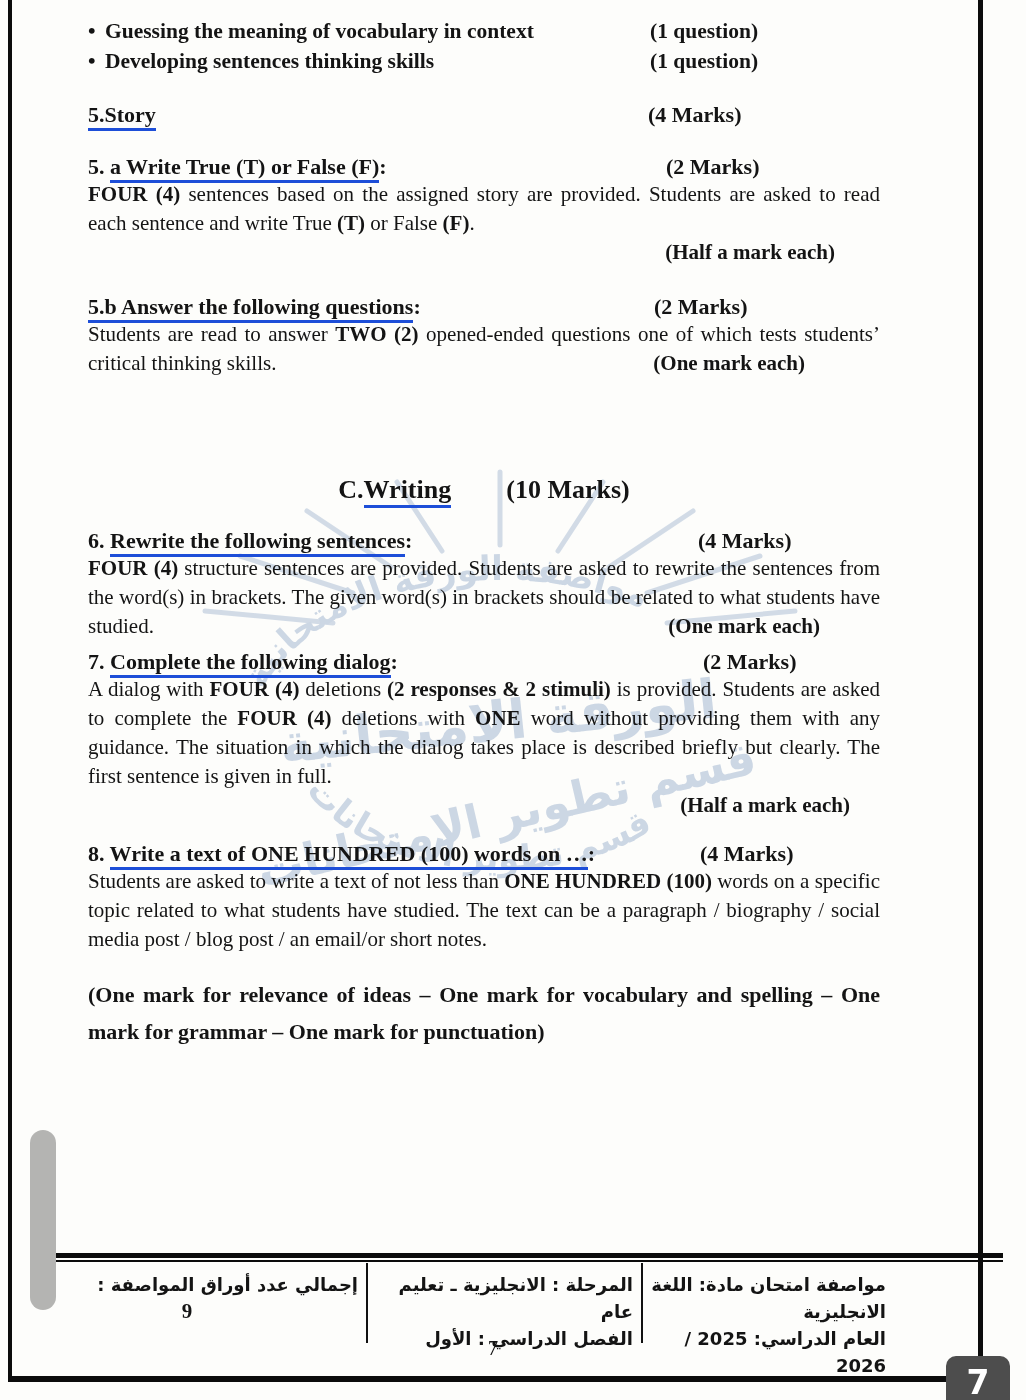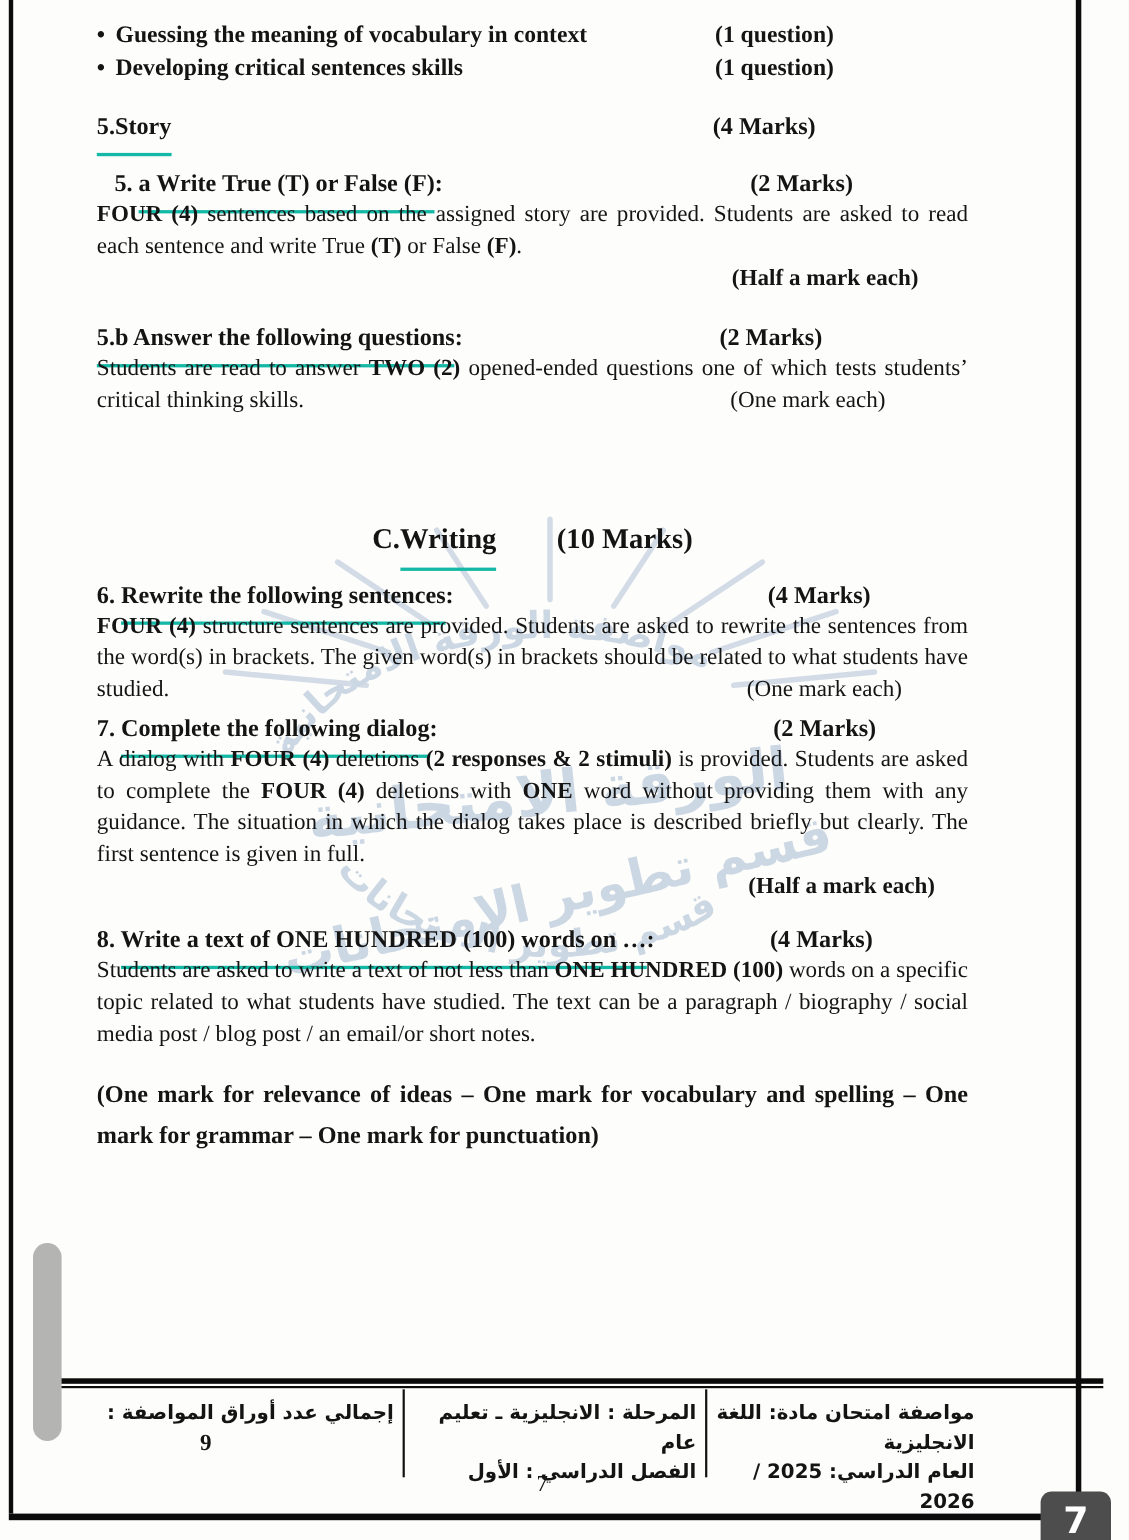--- a/index.html
+++ b/index.html
@@ -10,32 +10,32 @@
   .border-left{position:absolute;left:8px;top:0;width:4px;height:1376px;background:#0c0c0c;}
   .border-right{position:absolute;left:978px;top:0;width:5px;height:1384px;background:#0c0c0c;}
   .border-bottom{position:absolute;left:8px;top:1376px;width:1001px;height:6px;background:#0c0c0c;}
   .left-edge-bar{position:absolute;left:30px;top:1130px;width:26px;height:180px;background:#b4b4b2;border-radius:13px;}
 
   
   .content{position:absolute;left:88px;top:0;width:792px;}
   p.body{font-size:21px;line-height:29px;text-align:justify;margin:0;position:relative;}
   .b{font-weight:700;}
   .h{font-weight:700;font-size:22px;line-height:26px;position:relative;margin:0;}
-  .u{border-bottom:3px solid #14b8a6;padding-bottom:12px;}
+  .u{border-bottom:3px solid #1d4ed8;padding-bottom:1px;}
   .marks{position:absolute;top:0;font-weight:700;white-space:nowrap;}
   .note-right{font-weight:700;font-size:21px;line-height:28px;text-align:right;margin:0;}
-  .inline-note{position:absolute;bottom:0;font-weight:400;white-space:nowrap;}
+  .inline-note{position:absolute;bottom:0;font-weight:700;white-space:nowrap;}
 
   .bullets{margin-top:16px;}
   .bullet-row{position:relative;font-weight:700;font-size:21.5px;line-height:30px;}
   .bullet-row .dot{display:inline-block;width:17px;}
   .bullet-row .bnote{position:absolute;left:562px;top:0;font-weight:700;}
 
   .h-story{margin-top:26px;}
-  .h-5a{margin-top:26px;margin-left:16px;}
+  .h-5a{margin-top:26px;}
   .p1{margin-top:18px;}
   .note-half1{padding-right:45px;}
   .h-5b{margin-top:28px;}
   .p2{margin-top:20px;}
   .h-writing{margin-top:96px;font-size:26px;line-height:32px;font-weight:700;text-align:center;}
   .h-writing .gap{display:inline-block;width:55px;}
   .h-6{margin-top:22px;}
   .p3{margin-top:22px;}
   .h-7{margin-top:8px;}
   .p4{margin-top:20px;}
@@ -97,21 +97,21 @@
   </svg>
 
   <div class="content">
 
     <div class="bullets">
       <div class="bullet-row">
         <span class="dot">•</span><span>Guessing the meaning of vocabulary in context</span>
         <span class="bnote">(1 question)</span>
       </div>
       <div class="bullet-row">
-        <span class="dot">•</span><span>Developing critical sentences skills</span>
+        <span class="dot">•</span><span>Developing sentences thinking skills</span>
         <span class="bnote">(1 question)</span>
       </div>
     </div>
 
     <h3 class="h h-story">
       <span class="u">5.Story</span>
       <span class="marks" style="left:560px;">(4 Marks)</span>
     </h3>
 
     <h3 class="h h-5a">

